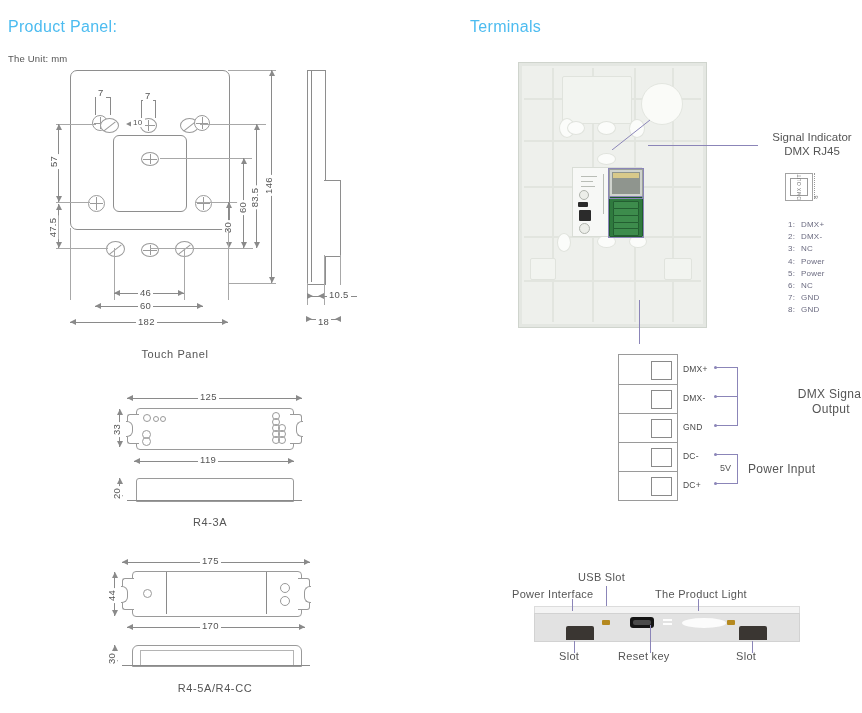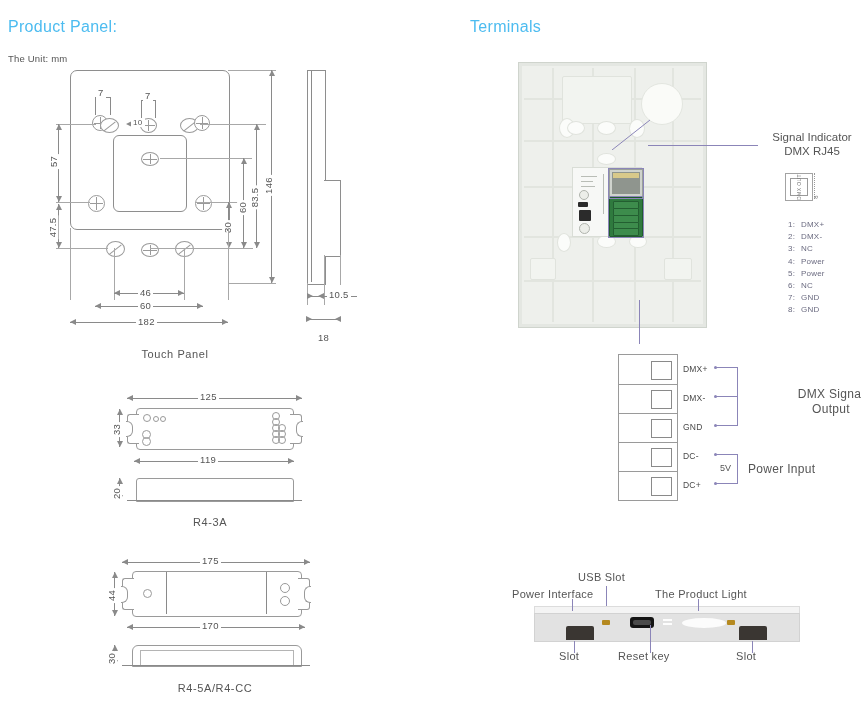--- a/index.html
+++ b/index.html
@@ -240,21 +240,21 @@
     <div class="ln vl thin" style="left:340px;top:255px;height:30px;"></div>
 
     <div class="ln hl" style="left:307px;top:296px;width:50px;"></div>
     <div class="arw r" style="left:307px;top:293px;"></div>
     <div class="arw l" style="left:318px;top:293px;"></div>
     <div class="dimtxt" style="left:327px;top:289px;">10.5</div>
 
     <div class="ln hl" style="left:307px;top:319px;width:34px;"></div>
     <div class="arw r" style="left:306px;top:316px;"></div>
     <div class="arw l" style="left:335px;top:316px;"></div>
-    <div class="dimtxt" style="left:316px;top:332px;">18</div>
+    <div class="dimtxt" style="left:316px;top:316px;">18</div>
   </div>
 
   <div class="cap abs" style="left:120px;top:348px;width:110px;">Touch Panel</div>
 
   <div>
 
     <div class="ln hl" style="left:127px;top:398px;width:175px;"></div>
     <div class="arw l" style="left:127px;top:395px;"></div>
     <div class="arw r" style="left:296px;top:395px;"></div>
     <div class="dimtxt" style="left:198px;top:391px;">125</div>

